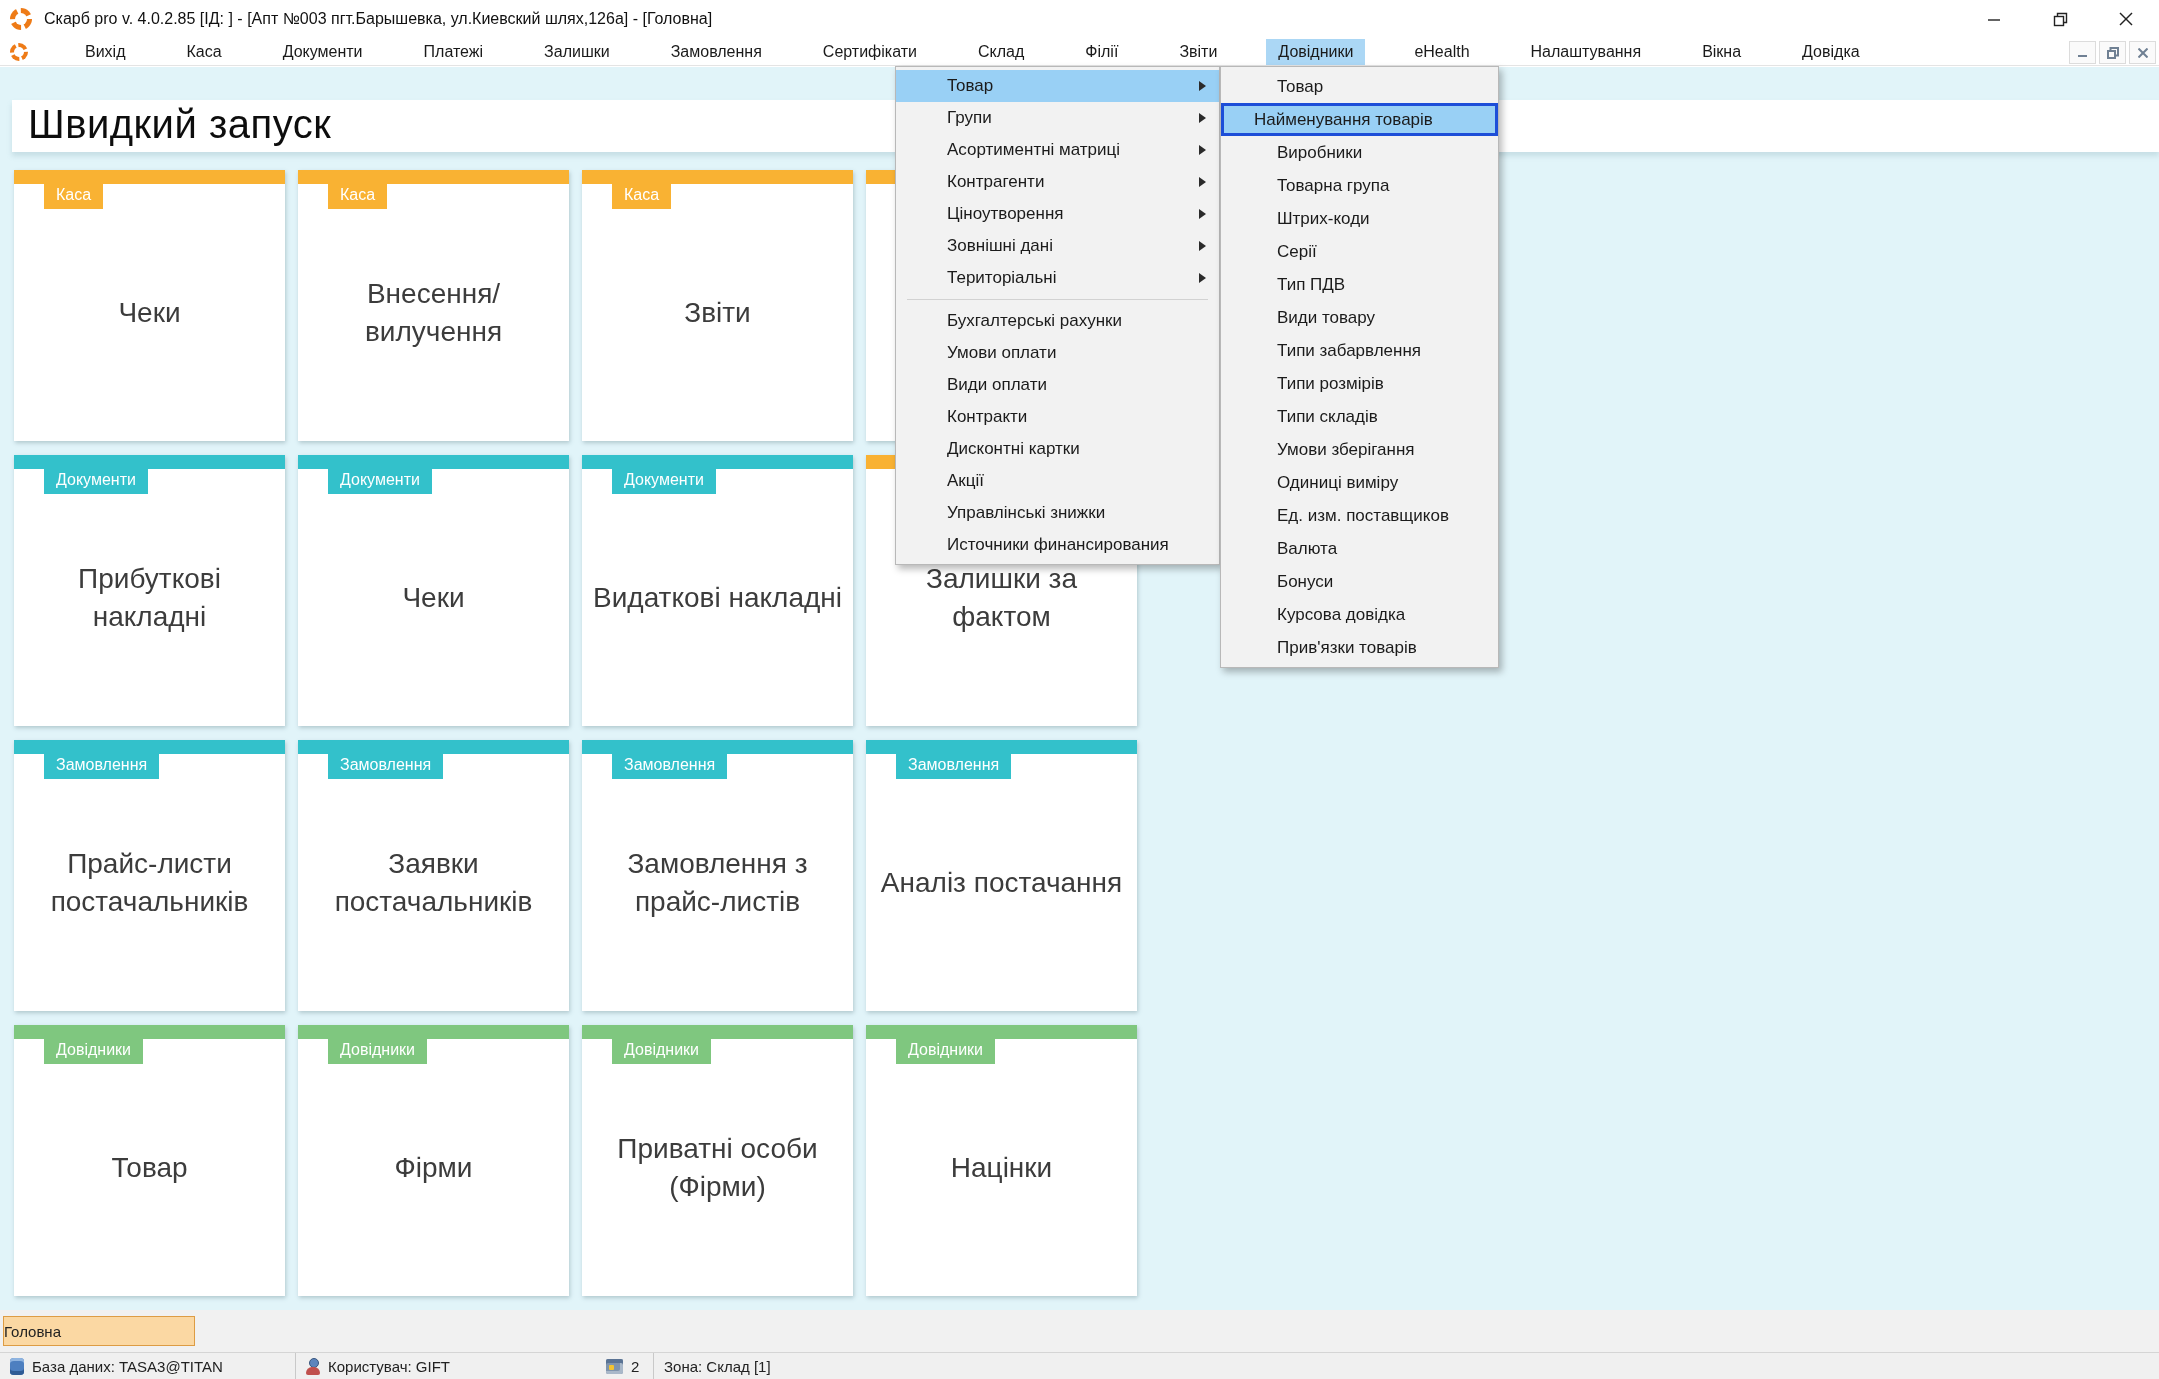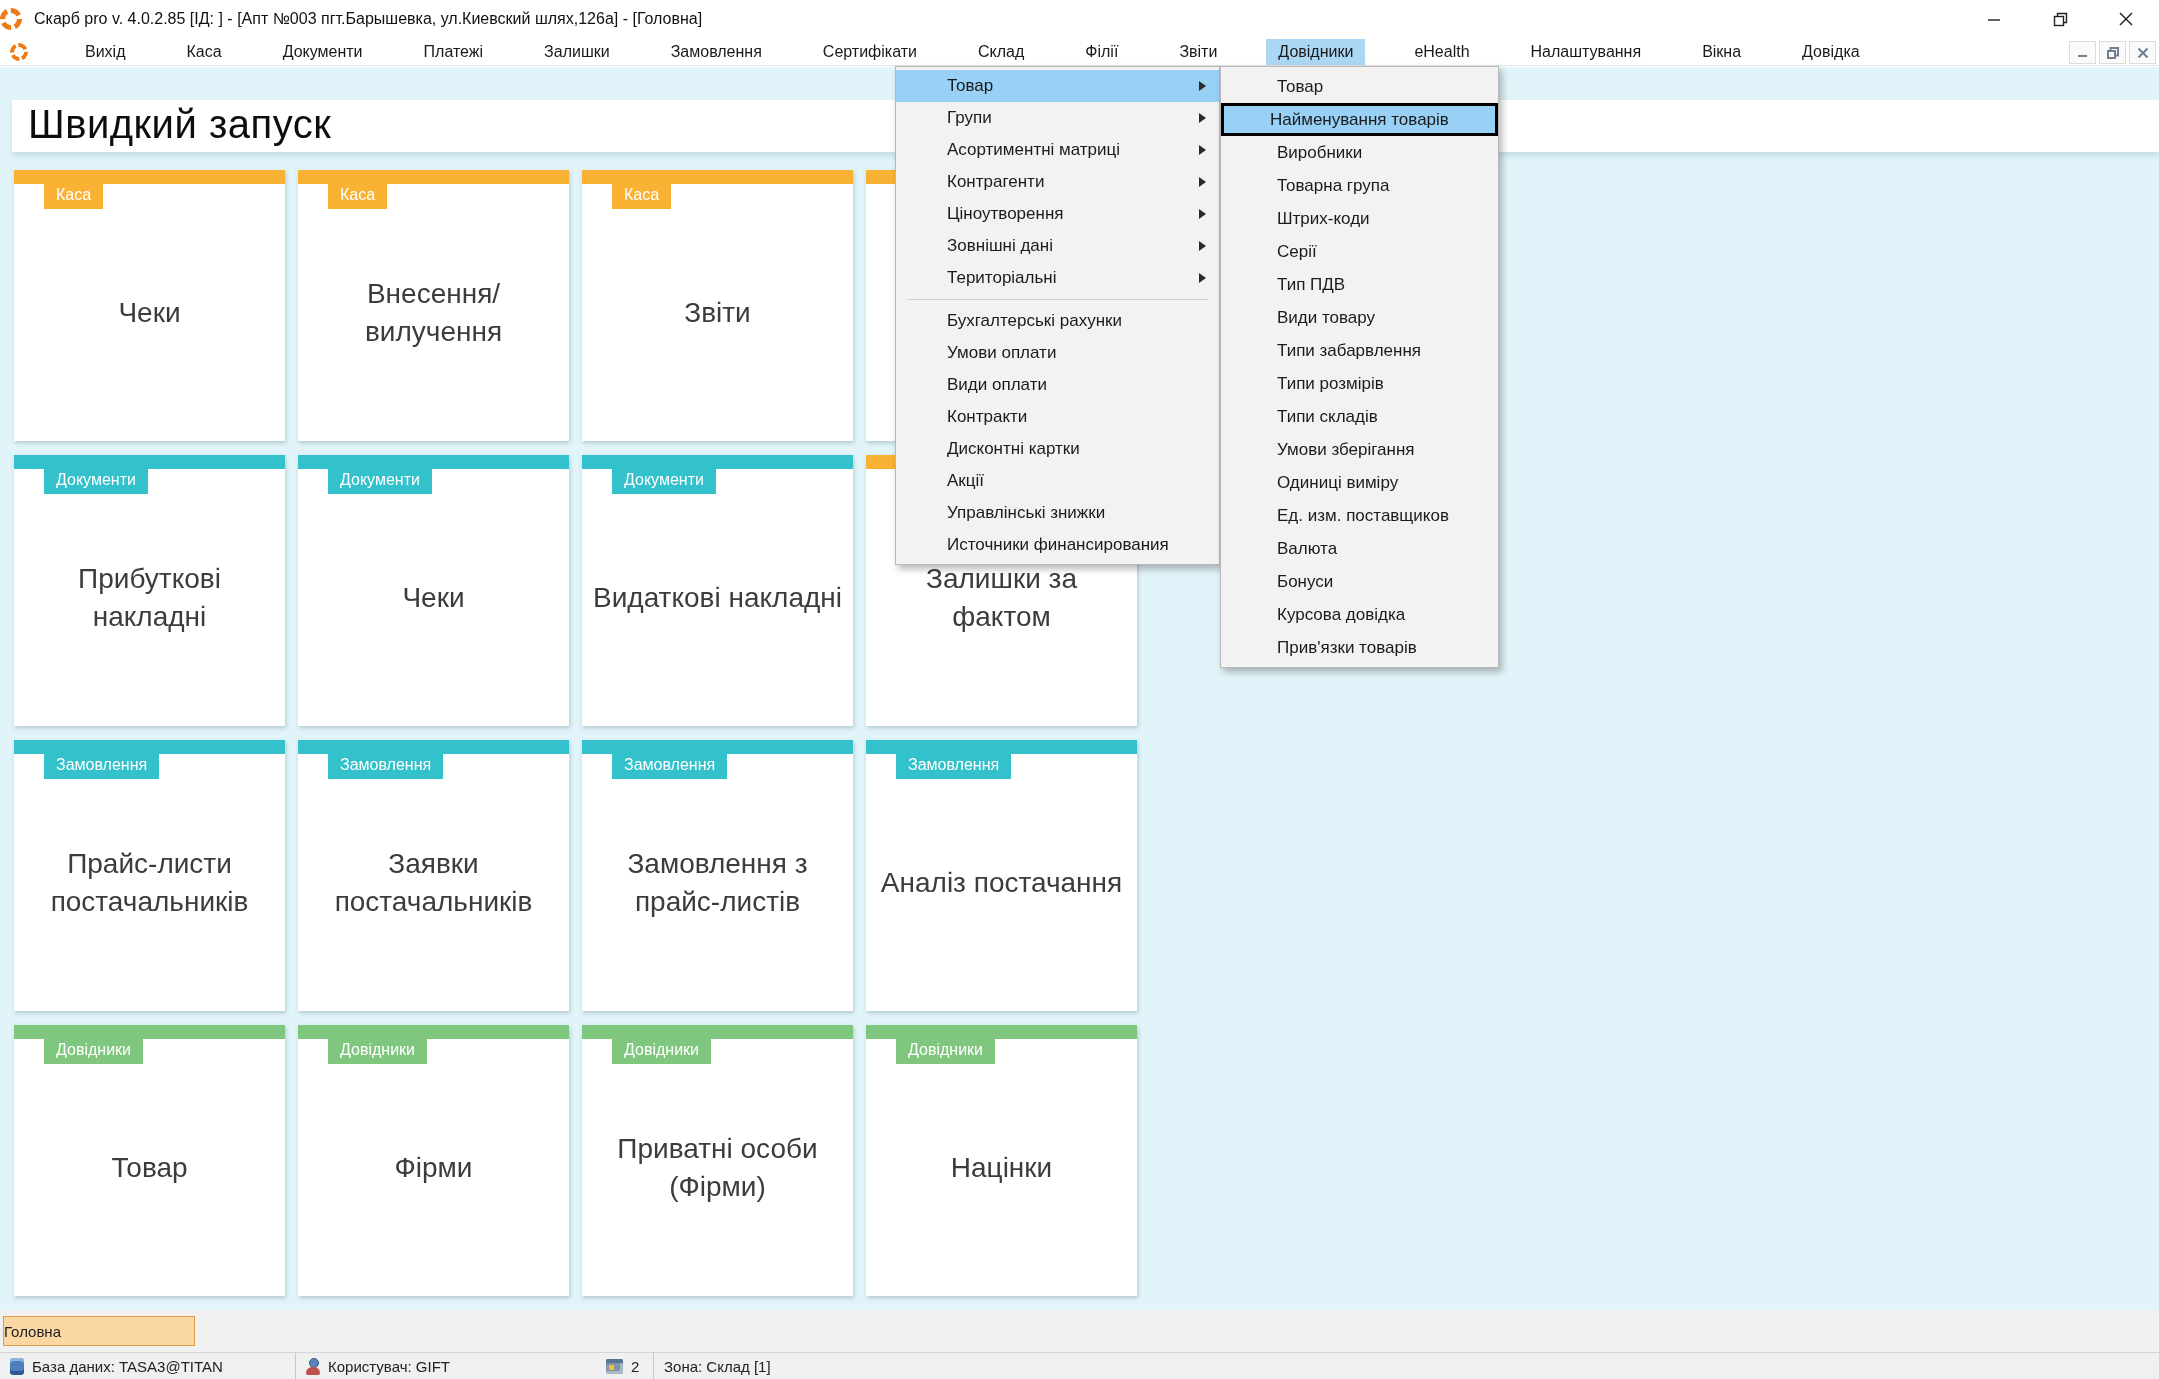--- a/index.html
+++ b/index.html
@@ -5,21 +5,21 @@
   * { margin:0; padding:0; box-sizing:border-box; }
   html,body { background:#9a9a9a; }
   .screen {
     position:relative; width:2159px; height:1379px; overflow:hidden;
     background:#ffffff;
     font-family:"Liberation Sans","DejaVu Sans",sans-serif;
     color:#1a1a1a;
   }
   
   .titlebar { position:absolute; left:0; top:0; right:0; height:38px; background:#fff;
-    display:flex; align-items:center; }
+    display:flex; align-items:center; padding-left:10px; }
   .app-icon { width:22px; height:22px; border:5px dashed #ee7b17; border-radius:50%; flex:0 0 auto; }
   .title-text { margin-left:12px; font-size:16px; color:#111; white-space:nowrap; }
   .win-controls { position:absolute; right:0; top:0; height:38px; display:flex; }
   .wbtn { width:66px; height:38px; display:flex; align-items:center; justify-content:center; }
   .wbtn svg { stroke:#222; stroke-width:1.4; fill:none; }
   
   .menubar { position:absolute; left:0; top:38px; right:0; height:28px; background:#fff;
     border-bottom:1px solid #e4e4e4; display:flex; align-items:center; padding-left:10px;
     font-size:16px;gap:37px; }
   .menubar .app-icon-sm { width:18px; height:18px; border:4px dashed #ee7b17; border-radius:50%; margin-right:8px; flex:0 0 auto;}
@@ -46,21 +46,21 @@
     color:#3c3c3c; padding:0 9px; overflow-wrap:break-word; }
   
   .menu-popup { position:absolute; background:#f2f2f2; border:1px solid #b8b8b8;
     box-shadow:3px 4px 7px rgba(0,0,0,.28); z-index:50; padding:3px 0; font-size:17px; }
   .dropdown { left:895px; top:66px; width:325px; }
   .flyout   { left:1220px; top:66px; width:279px; }
   .pitem { position:relative; height:32px; display:flex; align-items:center;
     padding-left:51px; padding-right:12px; color:#1b1b1b; white-space:nowrap; cursor:default; }
   .flyout .pitem { height:33px; padding-left:56px; }
   .pitem.selected { background:#99d0f5; }
-  .pitem.redframe { border:3px solid #000000; padding-left:46px; }
+  .pitem.redframe { border:3px solid #1d4ed8; padding-left:30px; }
   .pitem.has-arrow::after { content:""; position:absolute; right:13px; top:50%; margin-top:-5px;
     border-left:7px solid #2b2b2b; border-top:5px solid transparent; border-bottom:5px solid transparent; }
   .psep { height:1px; background:#d2d2d2; margin:5px 11px; }
   
   .tabstrip { position:absolute; left:0; right:0; top:1310px; height:42px; background:#f1f1f1; }
   .tab { position:absolute; left:3px; top:6px; width:192px; height:30px; background:#fbd8a3;
     border:1px solid #dd9c44; display:flex; align-items:center; padding-left:0;
     font-size:15px; color:#222; cursor:pointer; }
   
   .statusbar { position:absolute; left:0; right:0; top:1352px; height:27px; background:#f0f0f0;

